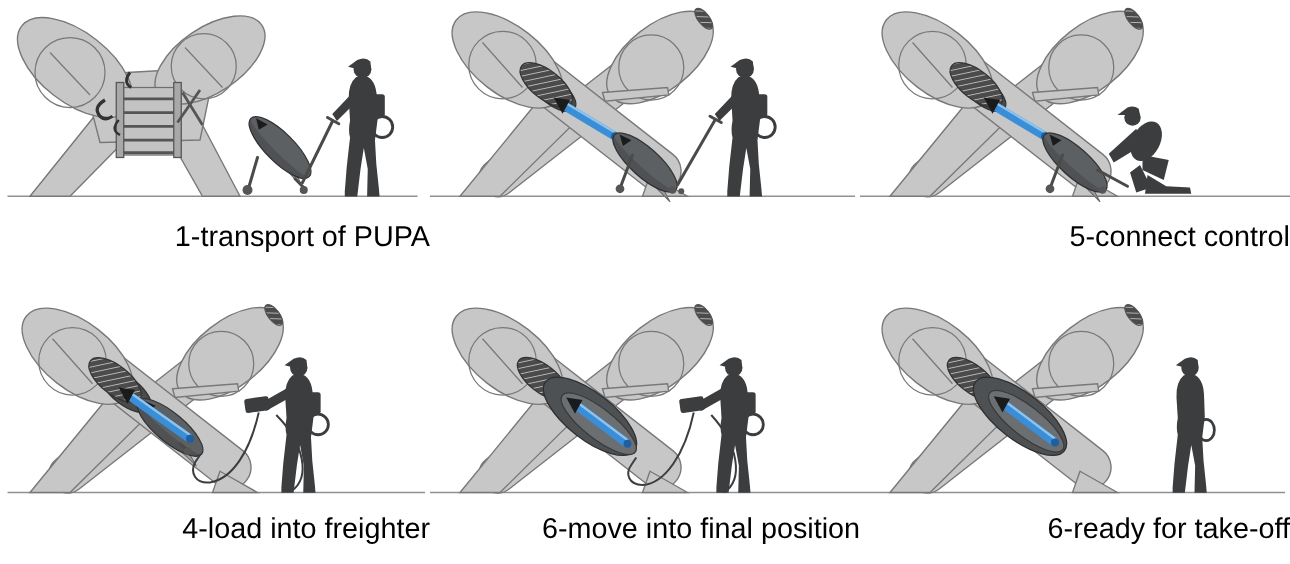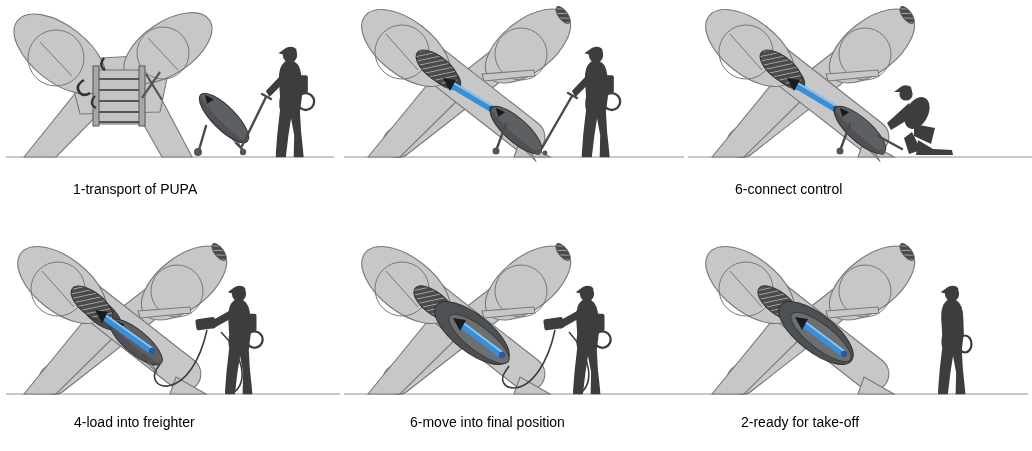--- a/index.html
+++ b/index.html
@@ -2,21 +2,21 @@
 <html style="--aircraft-fill: #c7c7c7; --aircraft-stroke: #787878; --person-fill: #3b3d3e; --pupa-fill: #5d6063; --bar-blue: #3a8ed8; --bar-highlight: #8ec3ee; --bar-dark: #1f5f9f; --ground-line: #919191; --caption: #000000;"><head>
 <meta charset="utf-8">
 <style>
   html,body{margin:0;padding:0;background:#ffffff;}
   body{width:1032px;height:451px;font-family:"Liberation Sans",sans-serif;}
   .board{width:1032px;height:451px;background:#fff;display:grid;
          grid-template-columns:344px 344px 344px;grid-template-rows:225px 226px;}
   .panel{position:relative;margin:0;padding:0;}
   .panel svg{display:block;}
   .row2 svg{margin-top:12px;}
-  figcaption{font-size:14px;line-height:22px;color:var(--caption,#000);margin-top:16px;white-space:nowrap;}
+  figcaption{font-size:23px;line-height:22px;color:var(--caption,#000);margin-top:16px;white-space:nowrap;text-align:right;}
   .row2 figcaption{margin-top:12px;}
   .panel:nth-child(1) figcaption{padding-left:73px;}
   .panel:nth-child(2) figcaption{padding-left:45px;}
   .panel:nth-child(3) figcaption{padding-left:47px;}
   .panel:nth-child(4) figcaption{padding-left:74px;}
   .panel:nth-child(5) figcaption{padding-left:66px;}
   .panel:nth-child(6) figcaption{padding-left:53px;}
   
   .ac{fill:var(--aircraft-fill,#c7c7c7);stroke:var(--aircraft-stroke,#787878);stroke-width:1.1;}
   .acl{fill:none;stroke:var(--aircraft-stroke,#787878);stroke-width:1;}
@@ -193,21 +193,21 @@
       <g class="person-fill">
         <path d="M206 92 L214 86 Q219 84 223 87 L224 92 Z"></path>
         <circle cx="218" cy="94" r="6.6"></circle>
         <ellipse cx="229" cy="113" rx="11" ry="17" transform="rotate(28 229 113)"></ellipse>
         <path d="M221 103 L199 123 L203 130 L226 116 Z"></path>
         <path d="M226 124 L247 128 L243 144 L226 136 Z"></path>
         <path d="M230 140 L245 149 L264 150 L265 155 L228 155 Z"></path>
         <path d="M224 132 L233 150 L221 154 L216 138 Z"></path>
       </g>
     </svg>
-    <figcaption>6-connect control</figcaption>
+    <figcaption>5-connect control</figcaption>
   </figure>
 
   <figure class="panel row2">
     <svg width="344" height="162" viewBox="0 0 344 162">
       <line class="groundline" x1="6" y1="157" x2="340" y2="157"></line>
       <use href="#g-freighter-side"></use>
       <g>
         <ellipse class="bay-dark" cx="101" cy="76" rx="24" ry="11" transform="rotate(38 101 76)"></ellipse>
         <ellipse cx="92" cy="67" rx="25" ry="11.5" transform="rotate(38 92 67)" fill="url(#hatch)" stroke="#333"></ellipse>
       </g>
@@ -270,16 +270,16 @@
         <line class="bar-main" x1="116" y1="87" x2="156" y2="117"></line>
         <line class="bar-hi" x1="116" y1="84" x2="156" y2="114"></line>
         <path class="arrow" d="M107 80 L120 82 L114 93 Z"></path>
         <circle class="bar-cap" cx="156" cy="117" r="3.2"></circle>
       </g>
       <g transform="translate(264,49) scale(1.03)">
         <use href="#p-core"></use>
       </g>
       <ellipse class="coil" cx="277" cy="107" rx="6.5" ry="8.5"></ellipse>
     </svg>
-    <figcaption>2-ready for take-off</figcaption>
+    <figcaption>6-ready for take-off</figcaption>
   </figure>
 
 </div>
 
 </body></html>

